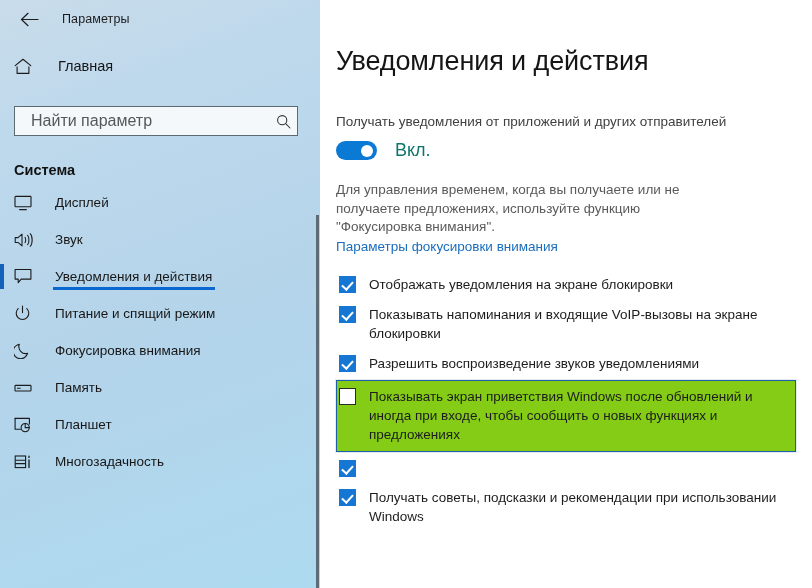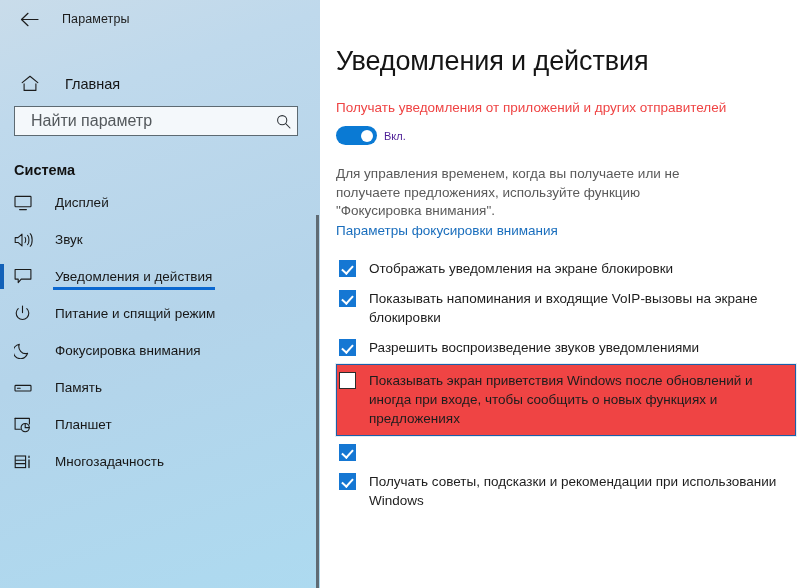--- a/index.html
+++ b/index.html
@@ -50,24 +50,24 @@
   .back-btn svg { display: block; }
   .app-title {
     font-size: 12.5px;
     color: #1c1c1c;
     margin-left: 18px;
     letter-spacing: .1px;
   }
 
   .home-row {
     display: flex;
-    align-items: flex-end;
+    align-items: flex-start;
     height: 34px;
     margin-top: 20px;
-    padding-left: 21px;
+    padding-left: 14px;
   }
   .home-icon {
     width: 30px;
     display: flex;
     align-items: center;
     justify-content: flex-start;
     color: #1c1c1c;
   }
   .home-label {
     font-size: 14.5px;
@@ -178,22 +178,22 @@
   .page-title {
     font-size: 27px;
     font-weight: normal;
     color: #151515;
     margin: 0;
     padding-top: 46px;
     letter-spacing: -.1px;
   }
   .subtitle {
     font-size: 13.5px;
-    color: #ef4444;
-    margin-top: 22px;
+    color: #404040;
+    margin-top: 36px;
     line-height: 17px;
   }
 
   .toggle-row {
     display: flex;
     align-items: center;
     margin-top: 10px;
   }
   .toggle {
     width: 41px;
@@ -206,23 +206,23 @@
   .toggle .knob {
     position: absolute;
     width: 12px;
     height: 12px;
     border-radius: 50%;
     background: #ffffff;
     top: 3.5px;
     right: 4px;
   }
   .toggle-label {
-    font-size: 11px;
-    color: #4c1d95;
-    margin-left: 7px;
+    font-size: 18px;
+    color: #0f766e;
+    margin-left: 18px;
   }
 
   .desc {
     font-size: 13.5px;
     color: #5a5a5a;
     line-height: 18.5px;
     margin-top: 20px;
     max-width: 392px;
   }
   .link {
@@ -238,21 +238,21 @@
     display: flex;
     align-items: flex-start;
     padding: 3px 6px 3px 2px;
     margin-bottom: 3px;
     border: 1px solid transparent;
     box-sizing: border-box;
     max-width: 460px;
   }
   .check-row.focused {
     border: 1px solid #1b5fa8;
-    background: #ef4444;
+    background: #84cc16;
     padding-top: 6px;
     padding-bottom: 7px;
     box-shadow: 0 0 0 1px rgba(27,95,168,.12);
   }
   .cbox {
     width: 17px;
     height: 17px;
     flex: 0 0 17px;
     box-sizing: border-box;
     margin-top: 1px;

